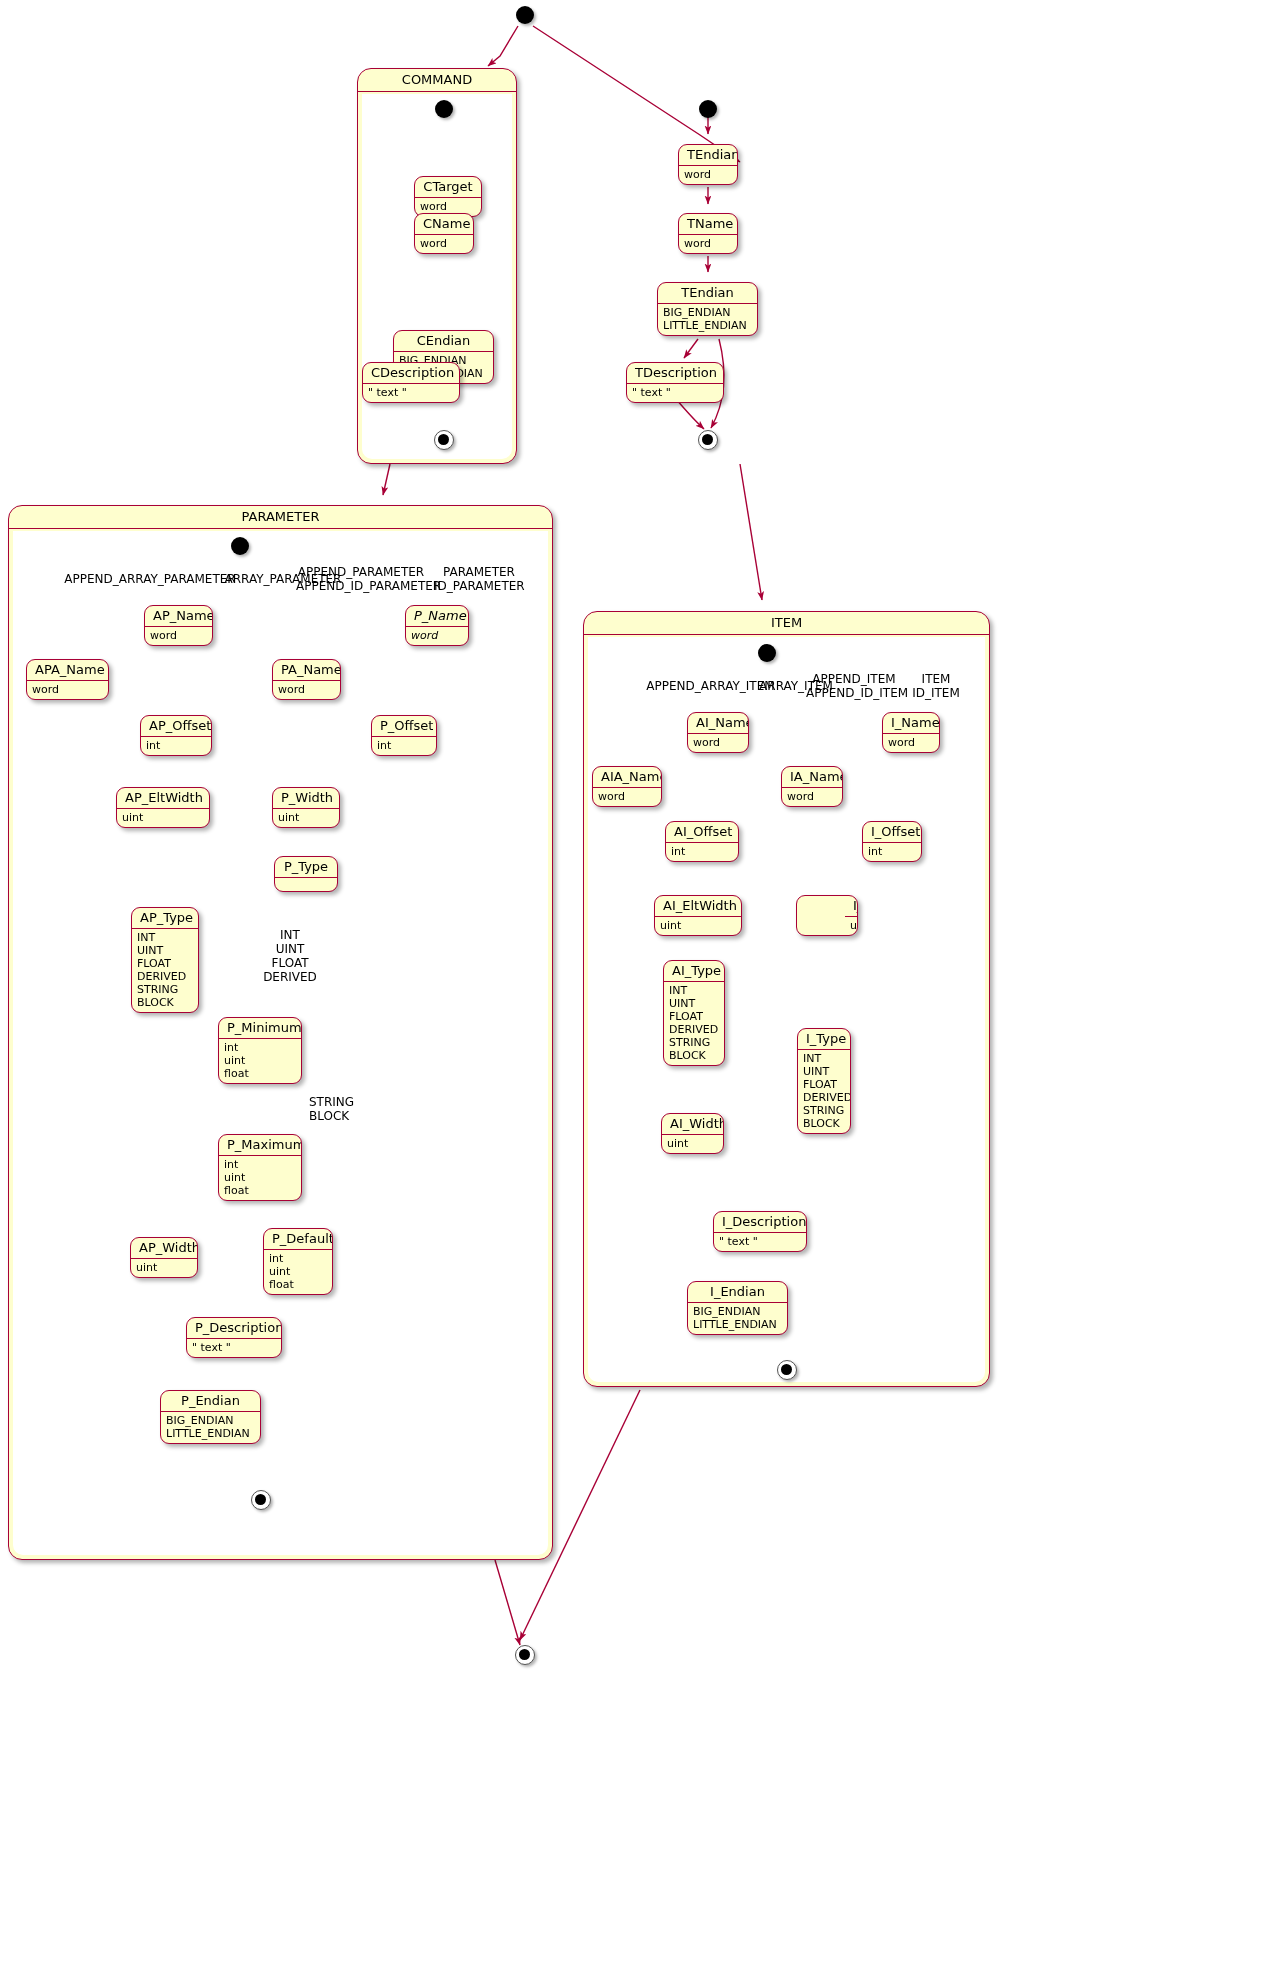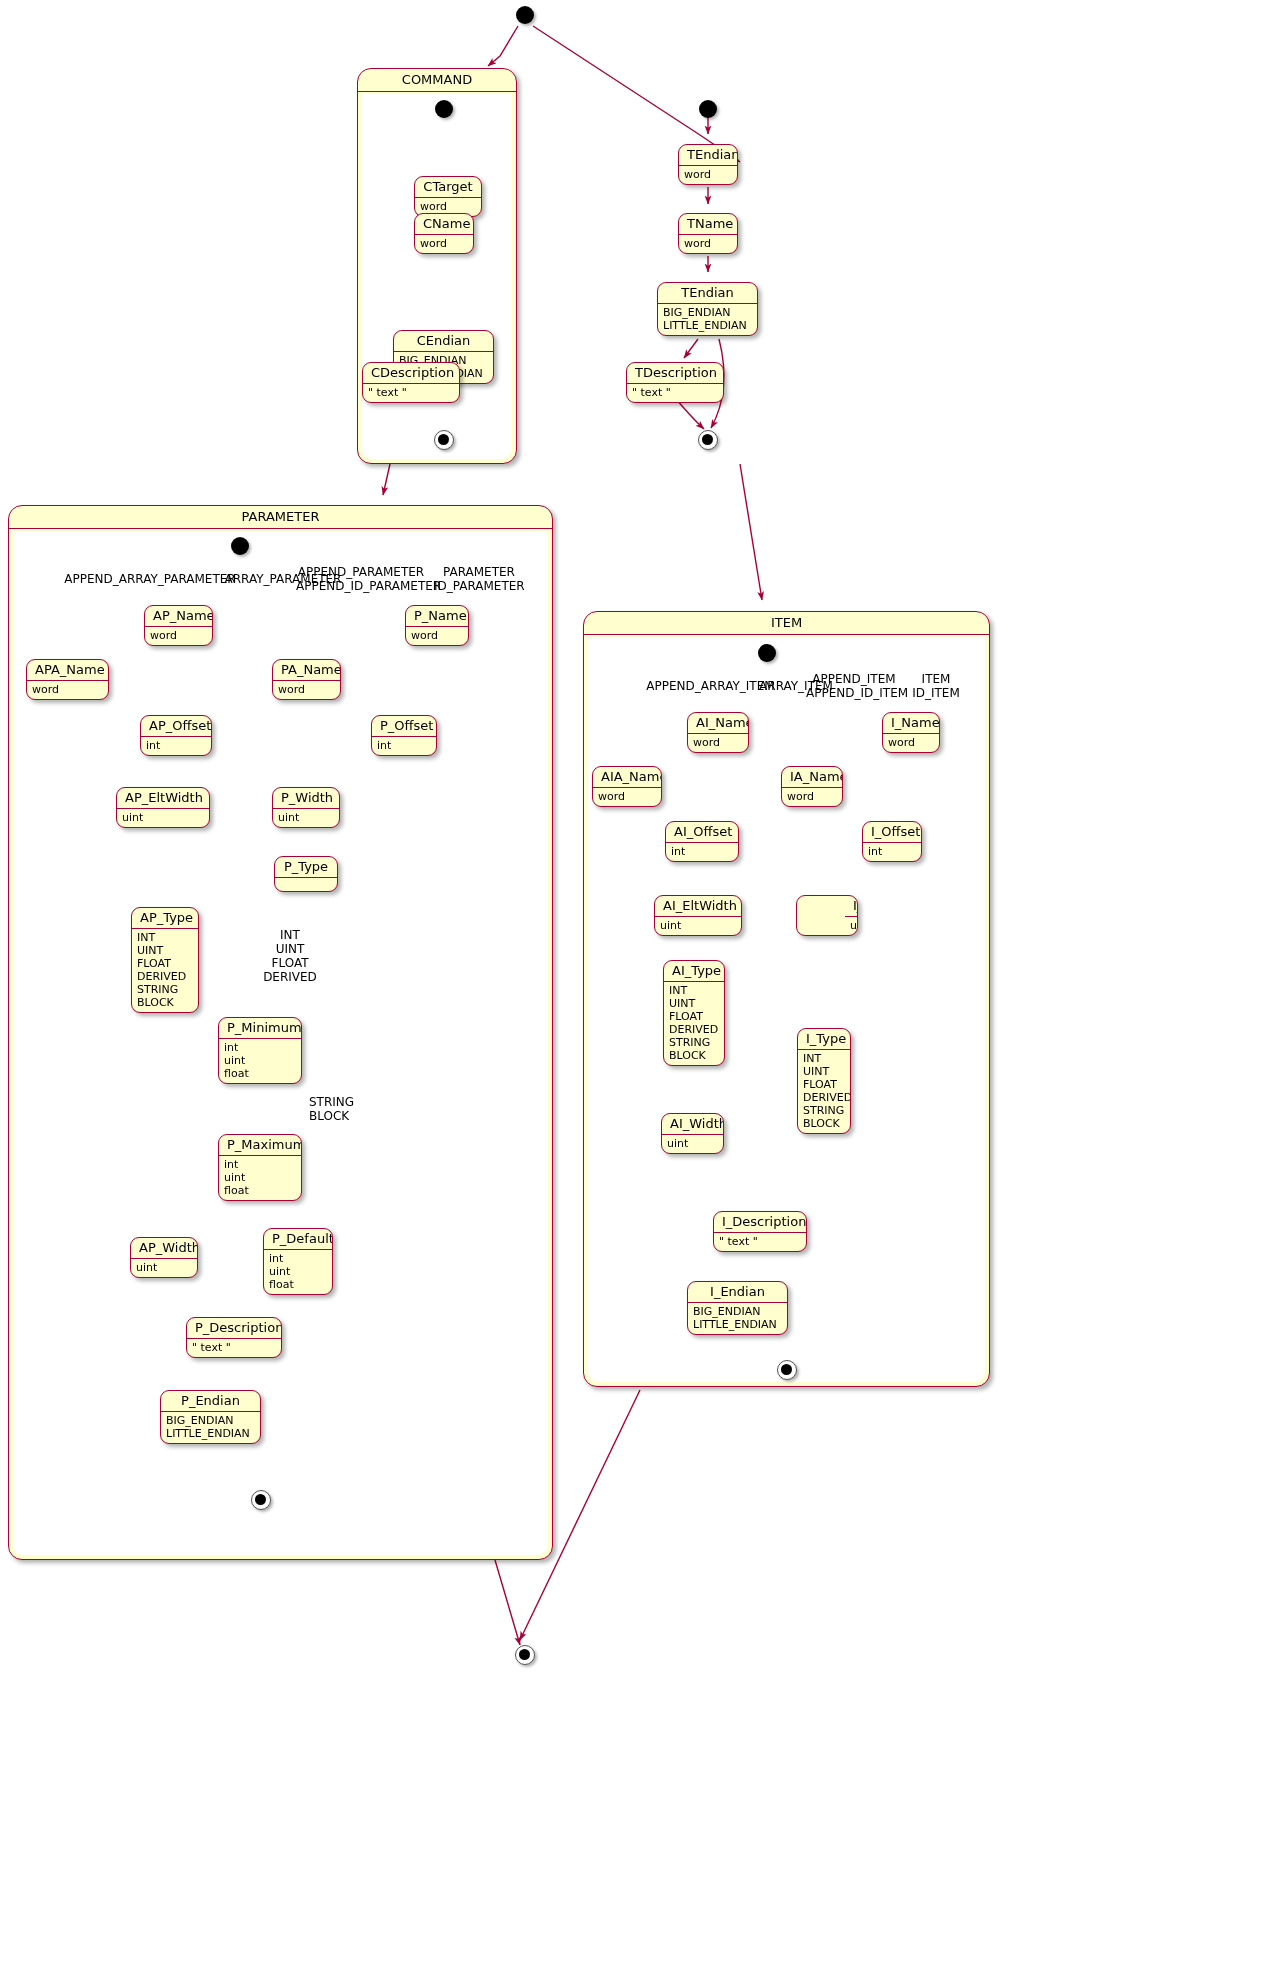--- a/index.html
+++ b/index.html
@@ -256,21 +256,21 @@
     <div class="nbody">word</div>
   </div>
   <div class="node" style="left:144px;top:605px;width:69px;">
     <div class="nname">AP_Name</div>
     <div class="nbody">word</div>
   </div>
   <div class="node" style="left:272px;top:659px;width:69px;">
     <div class="nname">PA_Name</div>
     <div class="nbody">word</div>
   </div>
-  <div class="node" style="left:405px;top:605px;width:64px;">
+  <div class="node" style="left:405px;top:605px;width:64px;font-style:italic;">
     <div class="nname">P_Name</div>
     <div class="nbody">word</div>
   </div>
   <div class="node" style="left:140px;top:715px;width:72px;">
     <div class="nname">AP_Offset</div>
     <div class="nbody">int</div>
   </div>
   <div class="node" style="left:371px;top:715px;width:66px;">
     <div class="nname">P_Offset</div>
     <div class="nbody">int</div>

